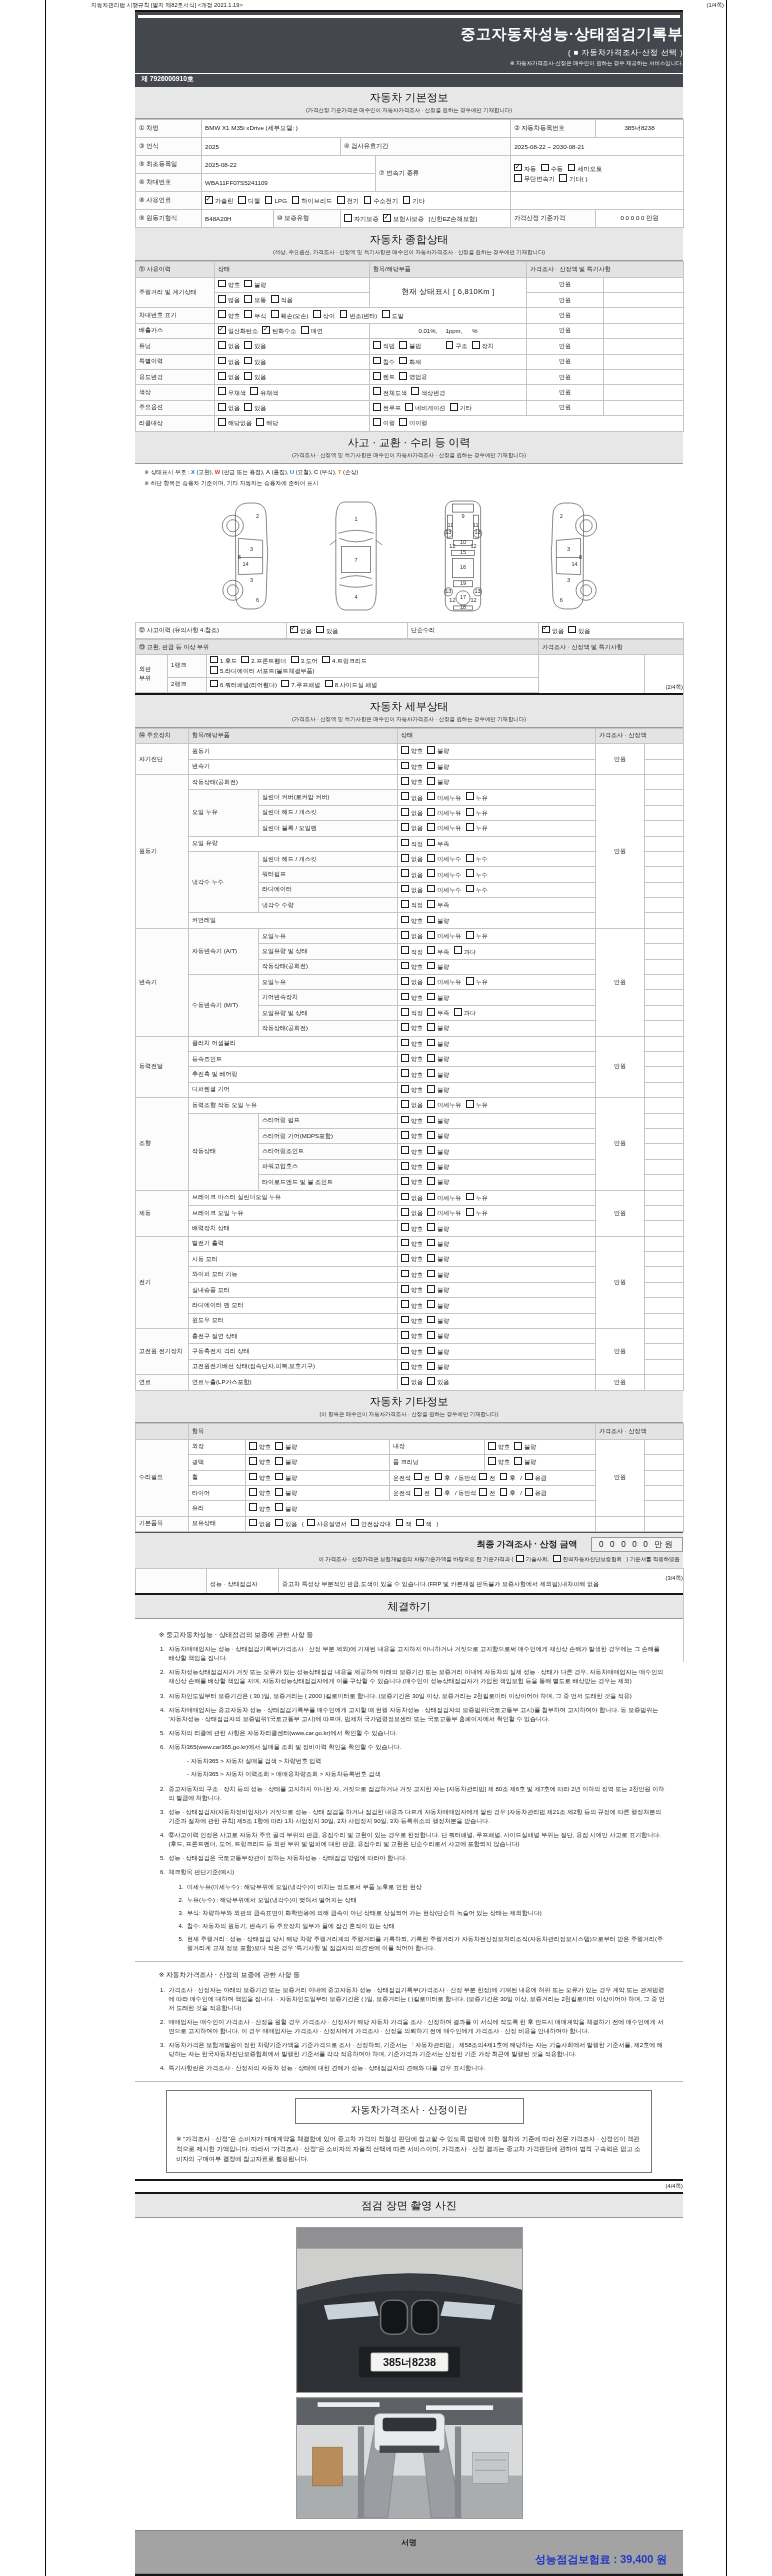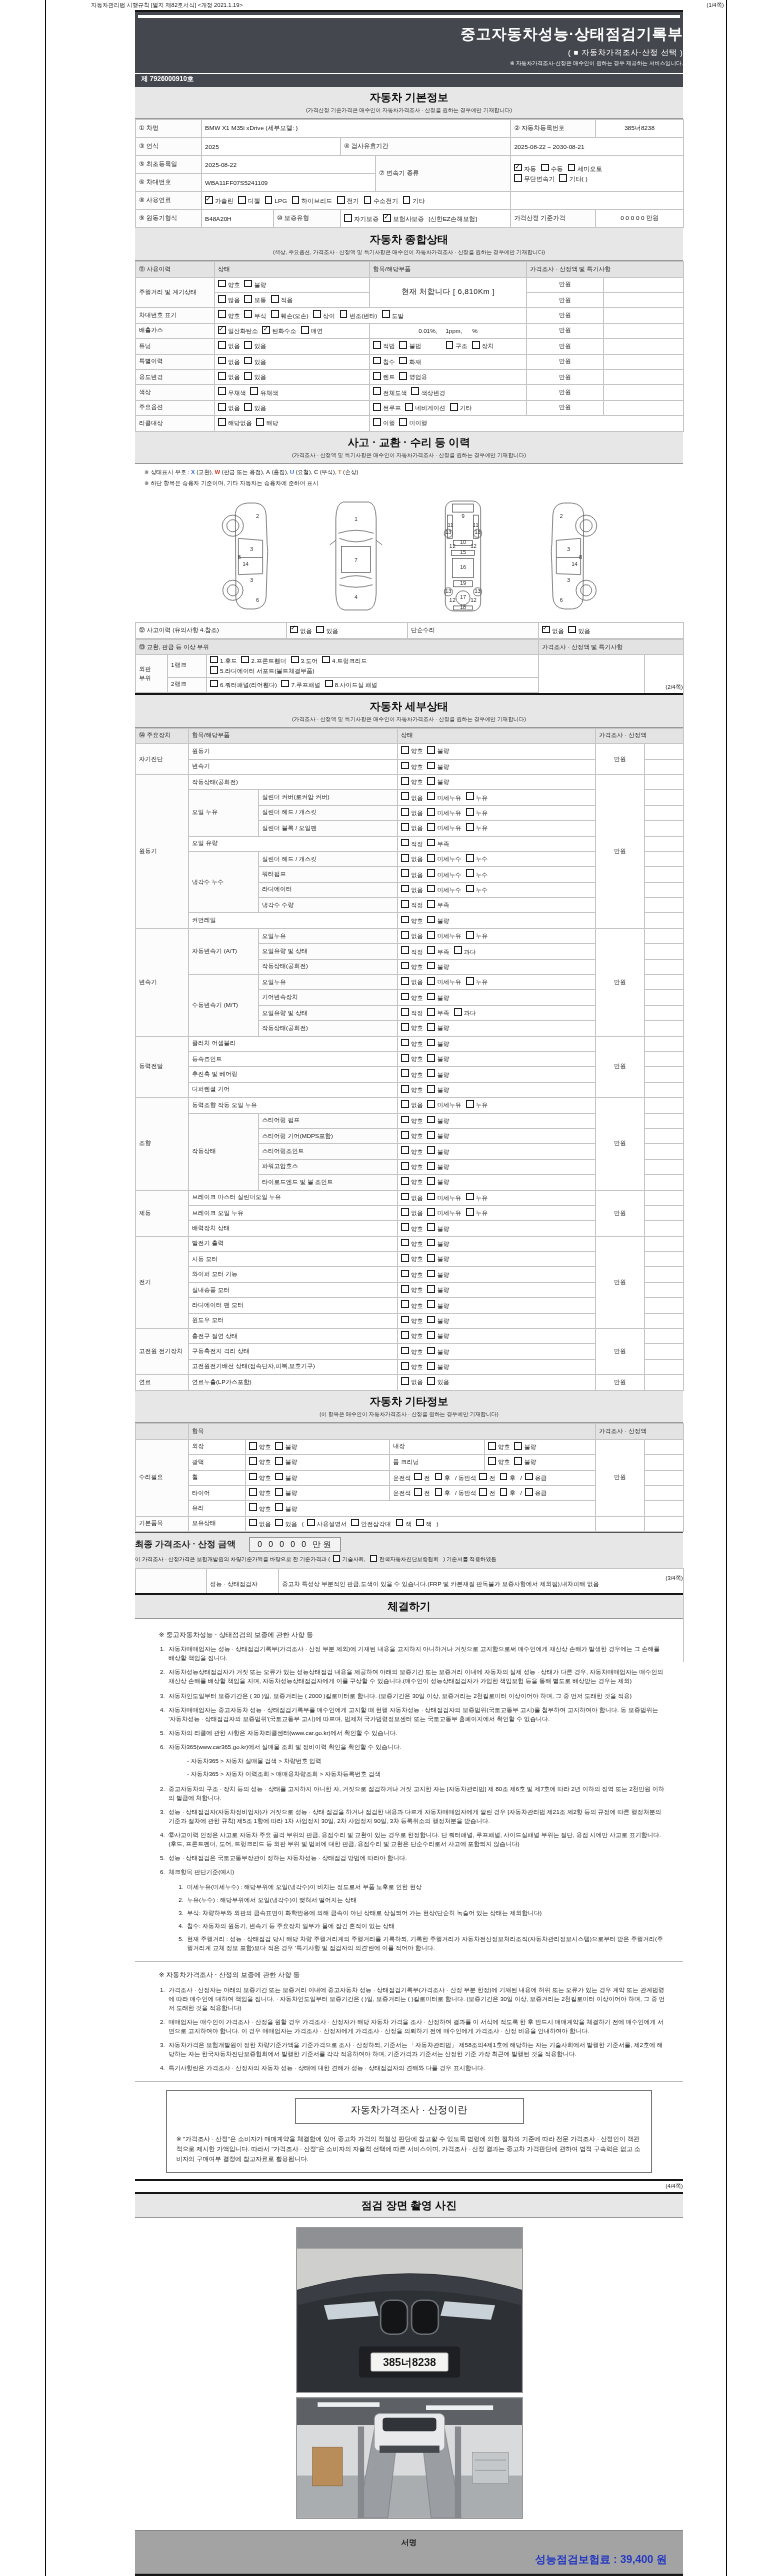--- a/index.html
+++ b/index.html
@@ -16,21 +16,21 @@
   .dark{background:#44474e;color:#fff;text-align:right;padding:2.1px 0 5.2px}
   .dark .strip{height:2.6px;background:#fff;margin:1px 3.1px 7.2px}
   .dark h1{margin:0;font-size:15px;letter-spacing:0.5px;font-weight:bold}
   .dark .sub{font-size:7.7px;margin-top:3.6px;letter-spacing:0.5px}
   .dark .note{font-size:5.4px;margin-top:2.6px;color:#f0f0f0}
   .docno{background:#44474e;color:#fff;font-size:6.7px;font-weight:bold;text-align:left;
          padding:1.5px 6.2px 2.6px;border-top:1px solid #fff}
 
   
   .band{background:#e7e7e7;border-bottom:0.5px solid #9a9a9a;text-align:center;padding:4.6px 0 4.1px}
-  .band h2{margin:0;font-size:10.8px;font-weight:bold;color:#111}
+  .band h2{margin:0;font-size:10.8px;font-weight:normal;color:#111}
   .band .bn{font-size:5.4px;margin-top:2.1px;color:#333}
 
   table{width:100%;border-collapse:collapse;table-layout:fixed}
   td{border:0.5px solid #c6c6c6;font-size:6px;padding:0.5px 3.1px;height:13.4px;
      vertical-align:middle;word-break:keep-all}
   td.h{background:#e3e3e3;font-size:6px}
   td.g{background:#fcfcfc}
   td.l2,td.l3{background:#fcfcfc}
   td.p{text-align:center}
   td.v{background:#fff}
@@ -49,21 +49,21 @@
 
   
   .legend{padding:4.6px 9.3px 1px;font-size:5.7px}
   .legend div{margin-bottom:3.1px}
   .diagrams{display:flex;justify-content:center;gap:37px;padding:6.2px 0 8.2px}
   .diagrams svg{display:block}
   .dg{fill:none;stroke:#5a5a5a;stroke-width:1.4}
   .nums text{font-size:11px;fill:#333;text-anchor:middle;font-family:inherit}
 
   
-  .final{background:#e7e7e7;border-top:1px solid #555;padding:3.6px 0 4.1px;text-align:left}
+  .final{background:#e7e7e7;border-top:1px solid #555;padding:3.6px 0 4.1px;text-align:right}
   .final .fl{font-size:8.8px;font-weight:bold}
   .final .amt{display:inline-block;margin-left:11.3px;background:#f3f3f3;border:0.5px solid #999;
               padding:1px 7.2px;font-size:8.2px;letter-spacing:2.1px;vertical-align:-0.5px}
   .final .fn{font-size:5.4px;margin-top:3.1px}
   .final .fn .cb{width:5.2px;height:5.2px}
 
   
   .ntwrap{padding:4.1px 17.5px 5.2px;font-size:6px;line-height:1.5;color:#222}
   .nhead{margin:7.2px 0 1px 6.2px;font-size:6.7px}
   .nitem{display:flex;margin:5.2px 0}
@@ -171,21 +171,21 @@
       <tbody>
           <tr>
             <td class="h">⑪ 사용이력</td>
             <td class="h">상태</td>
             <td class="h">항목/해당부품</td>
             <td colspan="2" class="h">가격조사 · 산정액 및 특기사항</td>
           </tr>
           <tr>
             <td rowspan="2" class="g">주행거리 및 계기상태</td>
             <td class="s"><span class="opt"><span class="cb"></span><span class="ol">양호</span></span><span class="opt"><span class="cb"></span><span class="ol">불량</span></span></td>
-            <td rowspan="2" class="odo">현재 처합니다 [ 6,810Km ]</td>
+            <td rowspan="2" class="odo">현재 상태표시 [ 6,810Km ]</td>
             <td class="p">만원</td>
             <td class="b"></td>
           </tr>
           <tr>
             <td class="s"><span class="opt"><span class="cb"></span><span class="ol">많음</span></span><span class="opt"><span class="cb"></span><span class="ol">보통</span></span><span class="opt"><span class="cb"></span><span class="ol">적음</span></span></td>
             <td class="p">만원</td>
             <td class="b"></td>
           </tr>
           <tr>
             <td class="g">차대번호 표기</td>

